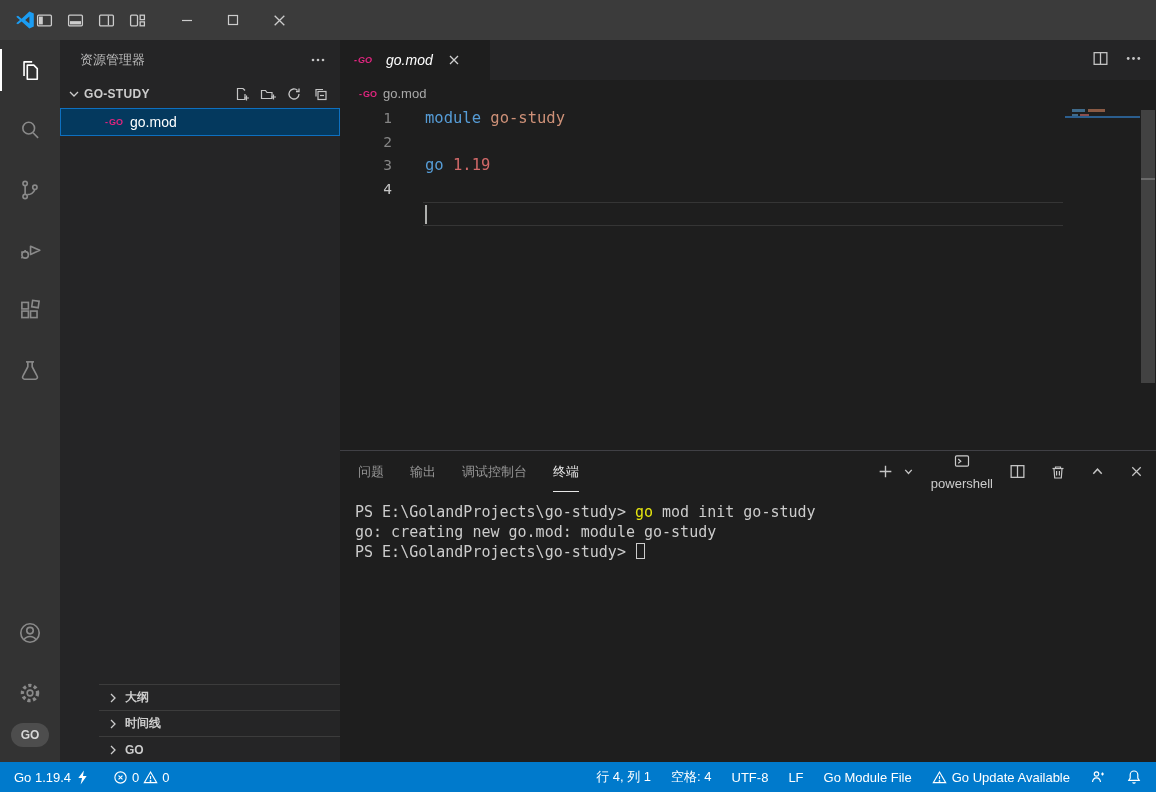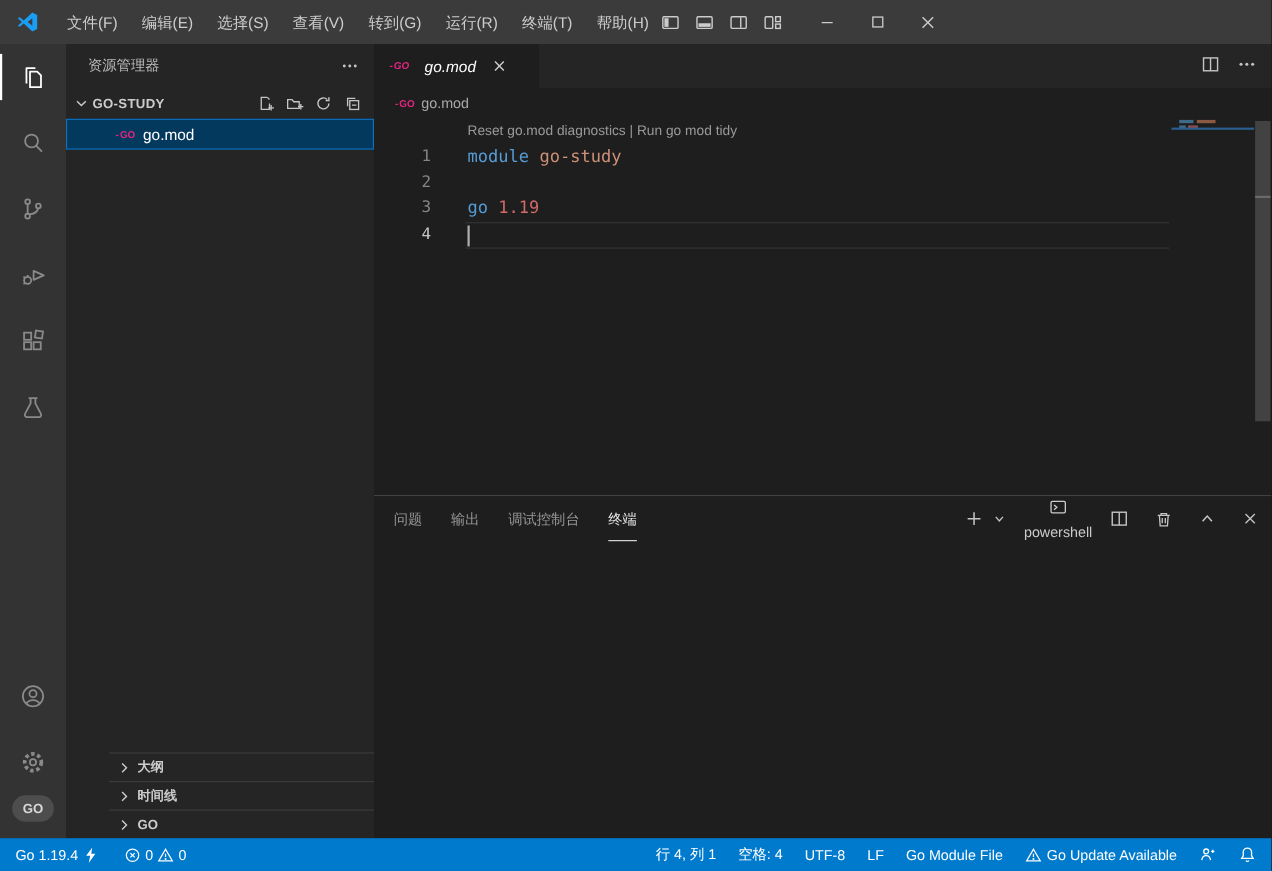--- a/index.html
+++ b/index.html
@@ -95,30 +95,20 @@
 </head>
 <body>
 
 <div id="app">
 
   <div class="titlebar">
     <svg class="vs-logo" viewBox="0 0 24 24">
       <path fill="#1b9df3" d="M16.8 2.7 8.3 10.5 4.3 7.4 2.4 8.4 6.5 12l-4.1 3.6 1.9 1  4-3.1 8.5 7.8 4.8-2.3V5z"></path>
       <path fill="#3b3b3b" d="M16.8 8.2 12.2 12l4.6 3.8z"></path>
     </svg>
-    <div class="menubar">
-      <div class="menu-item">文件(F)</div>
-      <div class="menu-item">编辑(E)</div>
-      <div class="menu-item">选择(S)</div>
-      <div class="menu-item">查看(V)</div>
-      <div class="menu-item">转到(G)</div>
-      <div class="menu-item">运行(R)</div>
-      <div class="menu-item">终端(T)</div>
-      <div class="menu-item">帮助(H)</div>
-    </div>
     <div class="layout-icons">
       <svg width="17" height="17" viewBox="0 0 16 16">
         <rect x="1.5" y="3" width="13" height="10" rx="1" fill="none" stroke="#cccccc" stroke-width="1.2"></rect>
         <rect x="2.8" y="4.3" width="3.6" height="7.4" fill="#cccccc"></rect>
       </svg>
       <svg width="17" height="17" viewBox="0 0 16 16">
         <rect x="1.5" y="3" width="13" height="10" rx="1" fill="none" stroke="#cccccc" stroke-width="1.2"></rect>
         <rect x="2.8" y="8.6" width="10.4" height="3.1" fill="#cccccc"></rect>
       </svg>
       <svg width="17" height="17" viewBox="0 0 16 16">
@@ -295,21 +285,20 @@
       </svg>
     </div>
     <div class="breadcrumb">
       <span class="go-file-icon">GO</span>
       <span>go.mod</span>
     </div>
     <div class="code">
       <div class="cur-line">
         <div class="cursor-bar"></div>
       </div>
-      <div class="codelens">Reset go.mod diagnostics | Run go mod tidy</div>
       <div class="code-line">
         <span class="gutter">1</span>
         <span class="ltext"><span class="tok-kw">module</span><span> </span><span class="tok-str">go-study</span></span>
       </div>
       <div class="code-line">
         <span class="gutter">2</span>
       </div>
       <div class="code-line">
         <span class="gutter">3</span>
         <span class="ltext"><span class="tok-kw">go</span><span> </span><span class="tok-num">1.19</span></span>
@@ -367,20 +356,25 @@
         </svg>
         <span class="pa-gap"></span>
         <svg width="15" height="15" viewBox="0 0 16 16" fill="none" stroke="#c5c5c5" stroke-width="1.5">
           <polyline points="3.5,10.5 8,5.5 12.5,10.5"></polyline>
         </svg>
         <span class="pa-gap"></span>
         <svg width="15" height="15" viewBox="0 0 16 16" fill="none" stroke="#c5c5c5" stroke-width="1.3">
           <path d="M3.5 3.5 12.5 12.5M12.5 3.5 3.5 12.5"></path>
         </svg>
       </div>
+    </div>
+    <div class="terminal">
+      <div class="trow"><span>PS E:\GolandProjects\go-study&gt; </span><span class="t-cmd">go</span><span> mod init go-study</span></div>
+      <div class="trow"><span>go: creating new go.mod: module go-study</span></div>
+      <div class="trow"><span>PS E:\GolandProjects\go-study&gt; </span><span class="term-cursor"></span></div>
     </div>
   </div>
 
   <div class="statusbar">
     <div class="sb-left">
       <span class="sb-item">
         <span>Go 1.19.4</span>
         <svg width="13" height="15" viewBox="0 0 14 16" fill="#ffffff">
           <polygon points="8.5,0.5 2.5,8.5 6.5,8.5 5,15.5 11.5,6.5 7.5,6.5"></polygon>
         </svg>

